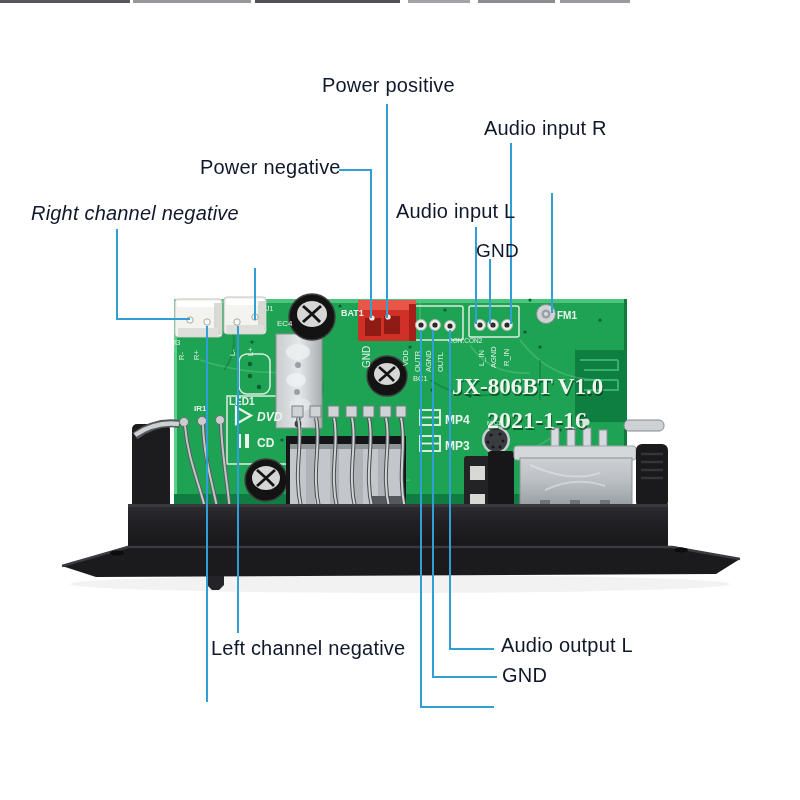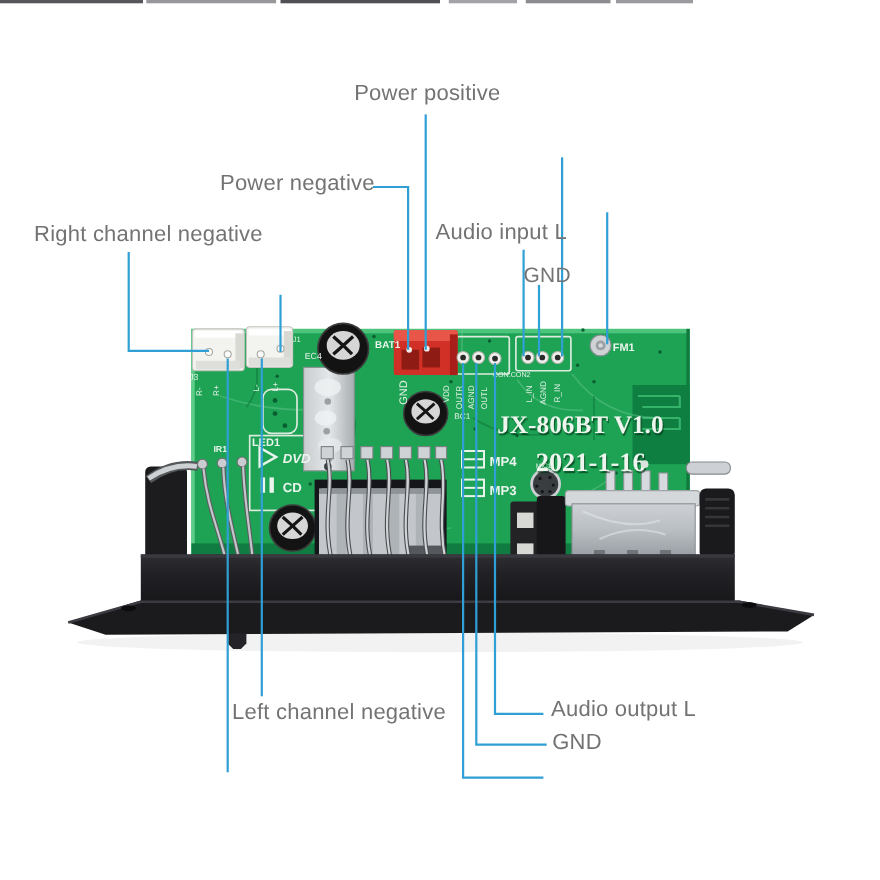--- a/index.html
+++ b/index.html
@@ -1,19 +1,19 @@
 <!DOCTYPE html>
 <html><head>
 <meta charset="utf-8">
 <style>
   html,body{margin:0;padding:0;background:#fff;}
   .canvas{position:relative;width:800px;height:800px;background:#fff;overflow:hidden;
           font-family:"Liberation Sans",sans-serif;}
   .crop-seg{position:absolute;top:0;height:3px;}
-  .lbl{position:absolute;font-size:20px;color:#737373;white-space:nowrap;letter-spacing:0.2px;}
+  .lbl{position:absolute;font-size:20px;color:#0f172a;white-space:nowrap;letter-spacing:0.2px;}
   .lbl.small{font-size:19px;}
   svg{position:absolute;left:0;top:0;}
   .board-svg{z-index:1;}
   .leader-svg{z-index:3;pointer-events:none;}
   .lbl{z-index:4;}
   .silk-big{font-family:"Liberation Serif",serif;font-weight:bold;fill:#eef5ee;
             filter:drop-shadow(1.5px 2px 0 rgba(0,45,15,0.6));}
   .silk{font-family:"Liberation Sans",sans-serif;fill:#e2f0e5;}
   .silk-bold{font-family:"Liberation Sans",sans-serif;fill:#e9f4ec;font-weight:bold;}
 </style>
@@ -340,21 +340,22 @@
       <path d="M490 259 V324"></path>
       <path d="M238 326 V633"></path>
       <path d="M207 326 V702"></path>
       <path d="M450 330 V649 H494"></path>
       <path d="M433 330 V677 H497"></path>
       <path d="M421 330 V707 H494"></path>
     </g>
   </svg>
 
   <div class="lbl" style="left:322px;top:74px;">Power positive</div>
+  <div class="lbl" style="left:484px;top:117px;">Audio input R</div>
   <div class="lbl" style="left:200px;top:156px;">Power negative</div>
   <div class="lbl" style="left:396px;top:200px;">Audio input L</div>
-  <div class="lbl" style="left:31px;top:202px;">Right channel negative</div>
+  <div class="lbl" style="left:31px;top:202px;font-style:italic;">Right channel negative</div>
   <div class="lbl small" style="left:476px;top:240px;">GND</div>
   <div class="lbl" style="left:501px;top:634px;">Audio output L</div>
   <div class="lbl" style="left:211px;top:637px;">Left channel negative</div>
   <div class="lbl" style="left:502px;top:664px;">GND</div>
 
 </div>
 
 </body></html>

